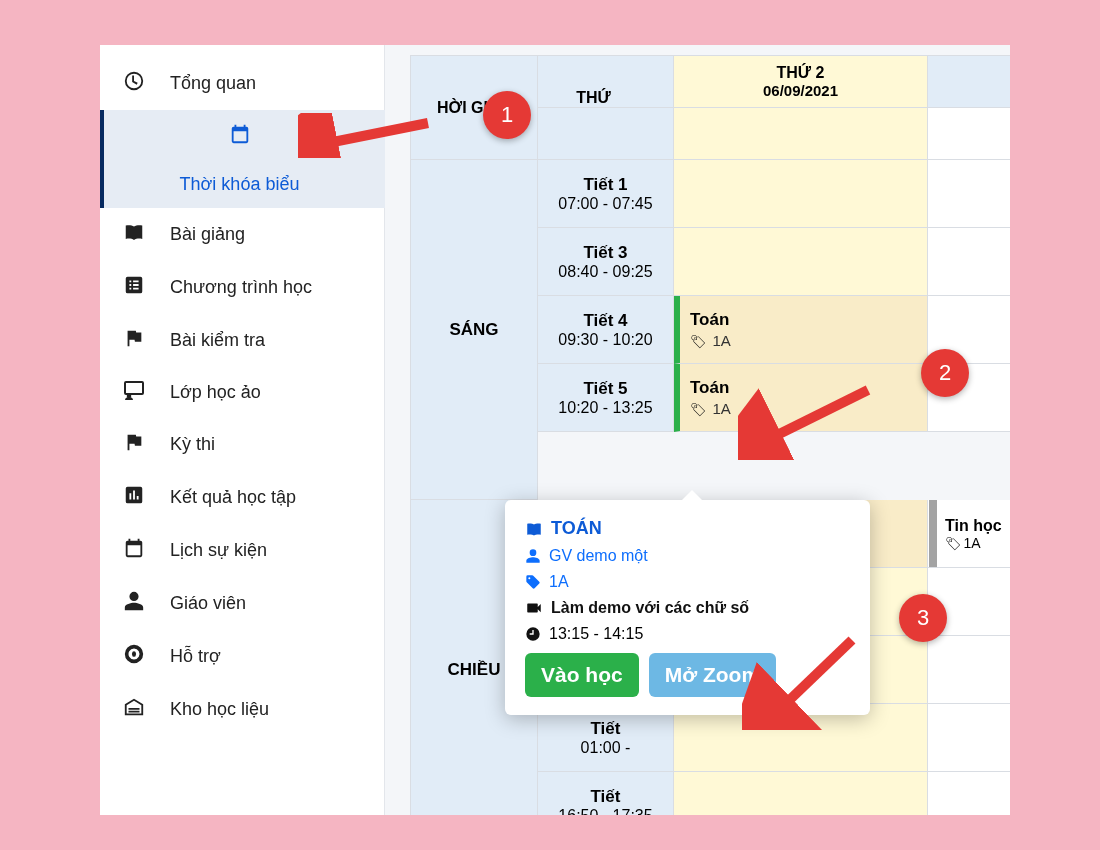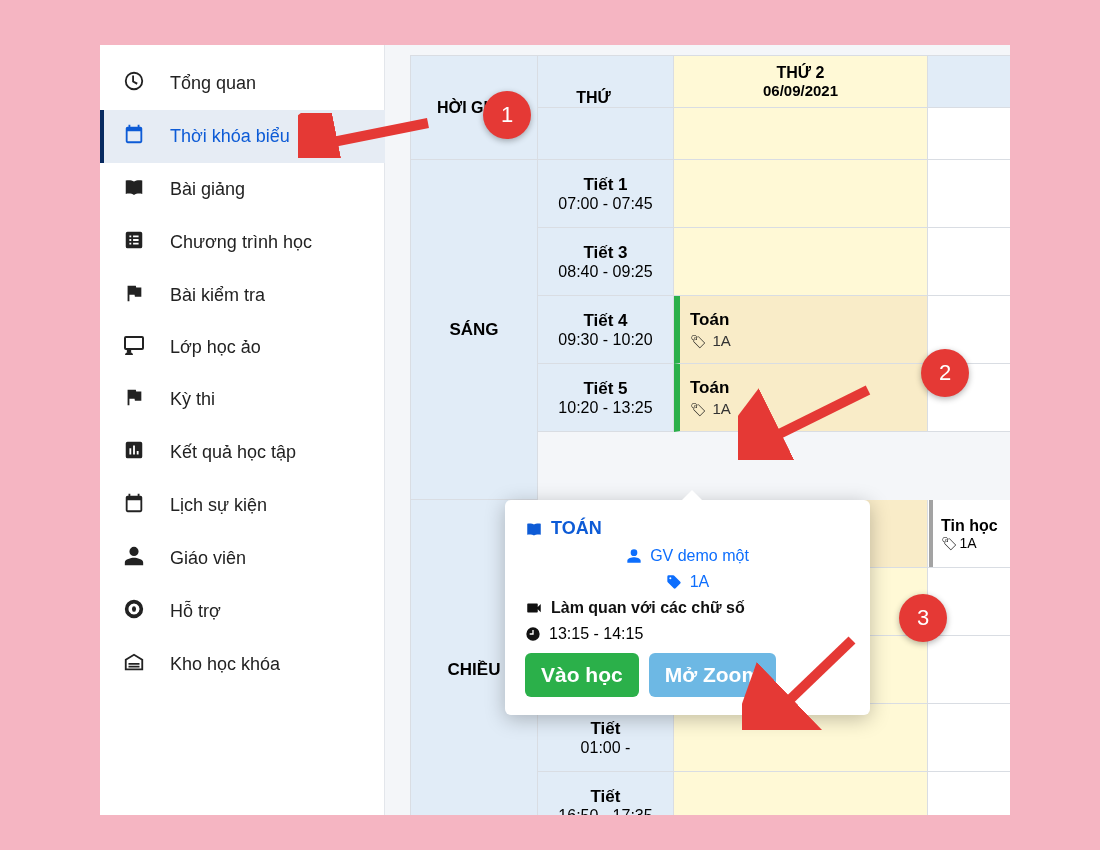--- a/index.html
+++ b/index.html
@@ -34,21 +34,22 @@
     gap: 24px;
     padding: 13px 22px;
     font-size: 18px;
     color: #222;
     cursor: pointer;
   }
   .sidebar-item.active {
     background: #e6ecf4;
     color: #0d5bd6;
     border-left: 4px solid #072a60;
-    padding-left: 18px;
+    padding-left: 12px;
+    flex-direction: column;
   }
   .sidebar-item .icon { width: 24px; text-align: center; font-size: 20px; color: inherit; }
   .sidebar-item.active .icon { color: #0d5bd6; }
   .sidebar-item:not(.active) .icon { color: #222; }
 
   .main {
     flex: 1;
     position: relative;
     padding-left: 25px;
     overflow: hidden;
@@ -93,21 +94,21 @@
     background: #f9ecc8;
   }
   .class-slot .subj { font-weight: 700; font-size: 17px; margin-bottom: 2px; }
   .class-slot .room { font-size: 15px; color: #333; display: flex; align-items: center; gap: 4px;}
   .slot-partial {
     position: absolute;
     top: 0;
     bottom: 0;
     width: 80px;
     background: #fff;
-    border-left: 4px solid #a3a3a3;
+    border-left: 8px solid #a3a3a3;
     padding-left: 8px;
     display: flex;
     flex-direction: column;
     justify-content: center;
   }
   .big-session {
     background: #e1ecf7;
     font-weight: 700;
     font-size: 17px;
     writing-mode: horizontal-tb;
@@ -129,21 +130,21 @@
     content: '';
     position: absolute;
     top: -10px;
     left: 175px;
     border-left: 12px solid transparent;
     border-right: 12px solid transparent;
     border-bottom: 12px solid #fff;
   }
   .popover .line { display: flex; align-items: center; gap: 8px; margin-bottom: 8px; font-size: 16px; }
   .popover .title { color: #0d5bd6; font-weight: 700; font-size: 18px; }
-  .popover .link-blue { color: #0d6efd; justify-content: center; }
+  .popover .link-blue { color: #0d6efd; }
   .popover .bold { font-weight: 700; color: #111; }
   .popover .actions { display: flex; gap: 10px; margin-top: 10px; }
   .btn {
     border: none;
     border-radius: 6px;
     padding: 10px 16px;
     font-size: 21px;
     font-weight: 600;
     cursor: pointer;
     color: #fff;
@@ -269,21 +270,21 @@
           </svg>
       </span>
       <span>Hỗ trợ</span>
     </div>
     <div class="sidebar-item">
       <span class="icon">
         <svg width="22" height="22" viewBox="0 0 24 24" fill="currentColor">
             <path d="M12 3 2 9v12h20V9zm8 16H4v-9l8-4.8 8 4.8zM6 13h12v2H6zm0 3h12v2H6z"></path>
           </svg>
       </span>
-      <span>Kho học khóa</span>
+      <span>Kho học liệu</span>
     </div>
   </div>
 
   <div class="main">
     <div class="schedule">
 
       <div class="row hdr-row">
         <div class="cell header-cell time-col" style="height:104px">
           <span style="font-weight:700">HỜI GIAN</span>
         </div>
@@ -430,21 +431,21 @@
   <div class="line link-blue">
     <svg width="16" height="16" viewBox="0 0 24 24" fill="#0d6efd">
         <path d="M21.4 11.6 12.4 2.6A2 2 0 0 0 11 2H4a2 2 0 0 0-2 2v7a2 2 0 0 0 .6 1.4l9 9a2 2 0 0 0 2.8 0l7-7a2 2 0 0 0 0-2.8zM6.5 8A1.5 1.5 0 1 1 8 6.5 1.5 1.5 0 0 1 6.5 8z"></path>
       </svg>
     <span>1A</span>
   </div>
   <div class="line bold">
     <svg width="18" height="14" viewBox="0 0 24 16" fill="#111">
         <path d="M17 10.5V7a1 1 0 0 0-1-1H4a1 1 0 0 0-1 1v10a1 1 0 0 0 1 1h12a1 1 0 0 0 1-1v-3.5l4 4v-11z" transform="translate(0 -4)"></path>
       </svg>
-    <span>Làm quan với các chữ số</span>
+    <span>Làm demo với các chữ số</span>
   </div>
   <div class="line">
     <svg width="16" height="16" viewBox="0 0 24 24" fill="#111">
         <path d="M12 2a10 10 0 1 0 10 10A10 10 0 0 0 12 2zm1 11H7v-2h4V6h2z"></path>
       </svg>
     <span>13:15 - 14:15</span>
   </div>
   <div class="actions">
     <button class="btn btn-green">Vào học</button>
     <button class="btn btn-blue">Mở Zoom</button>

